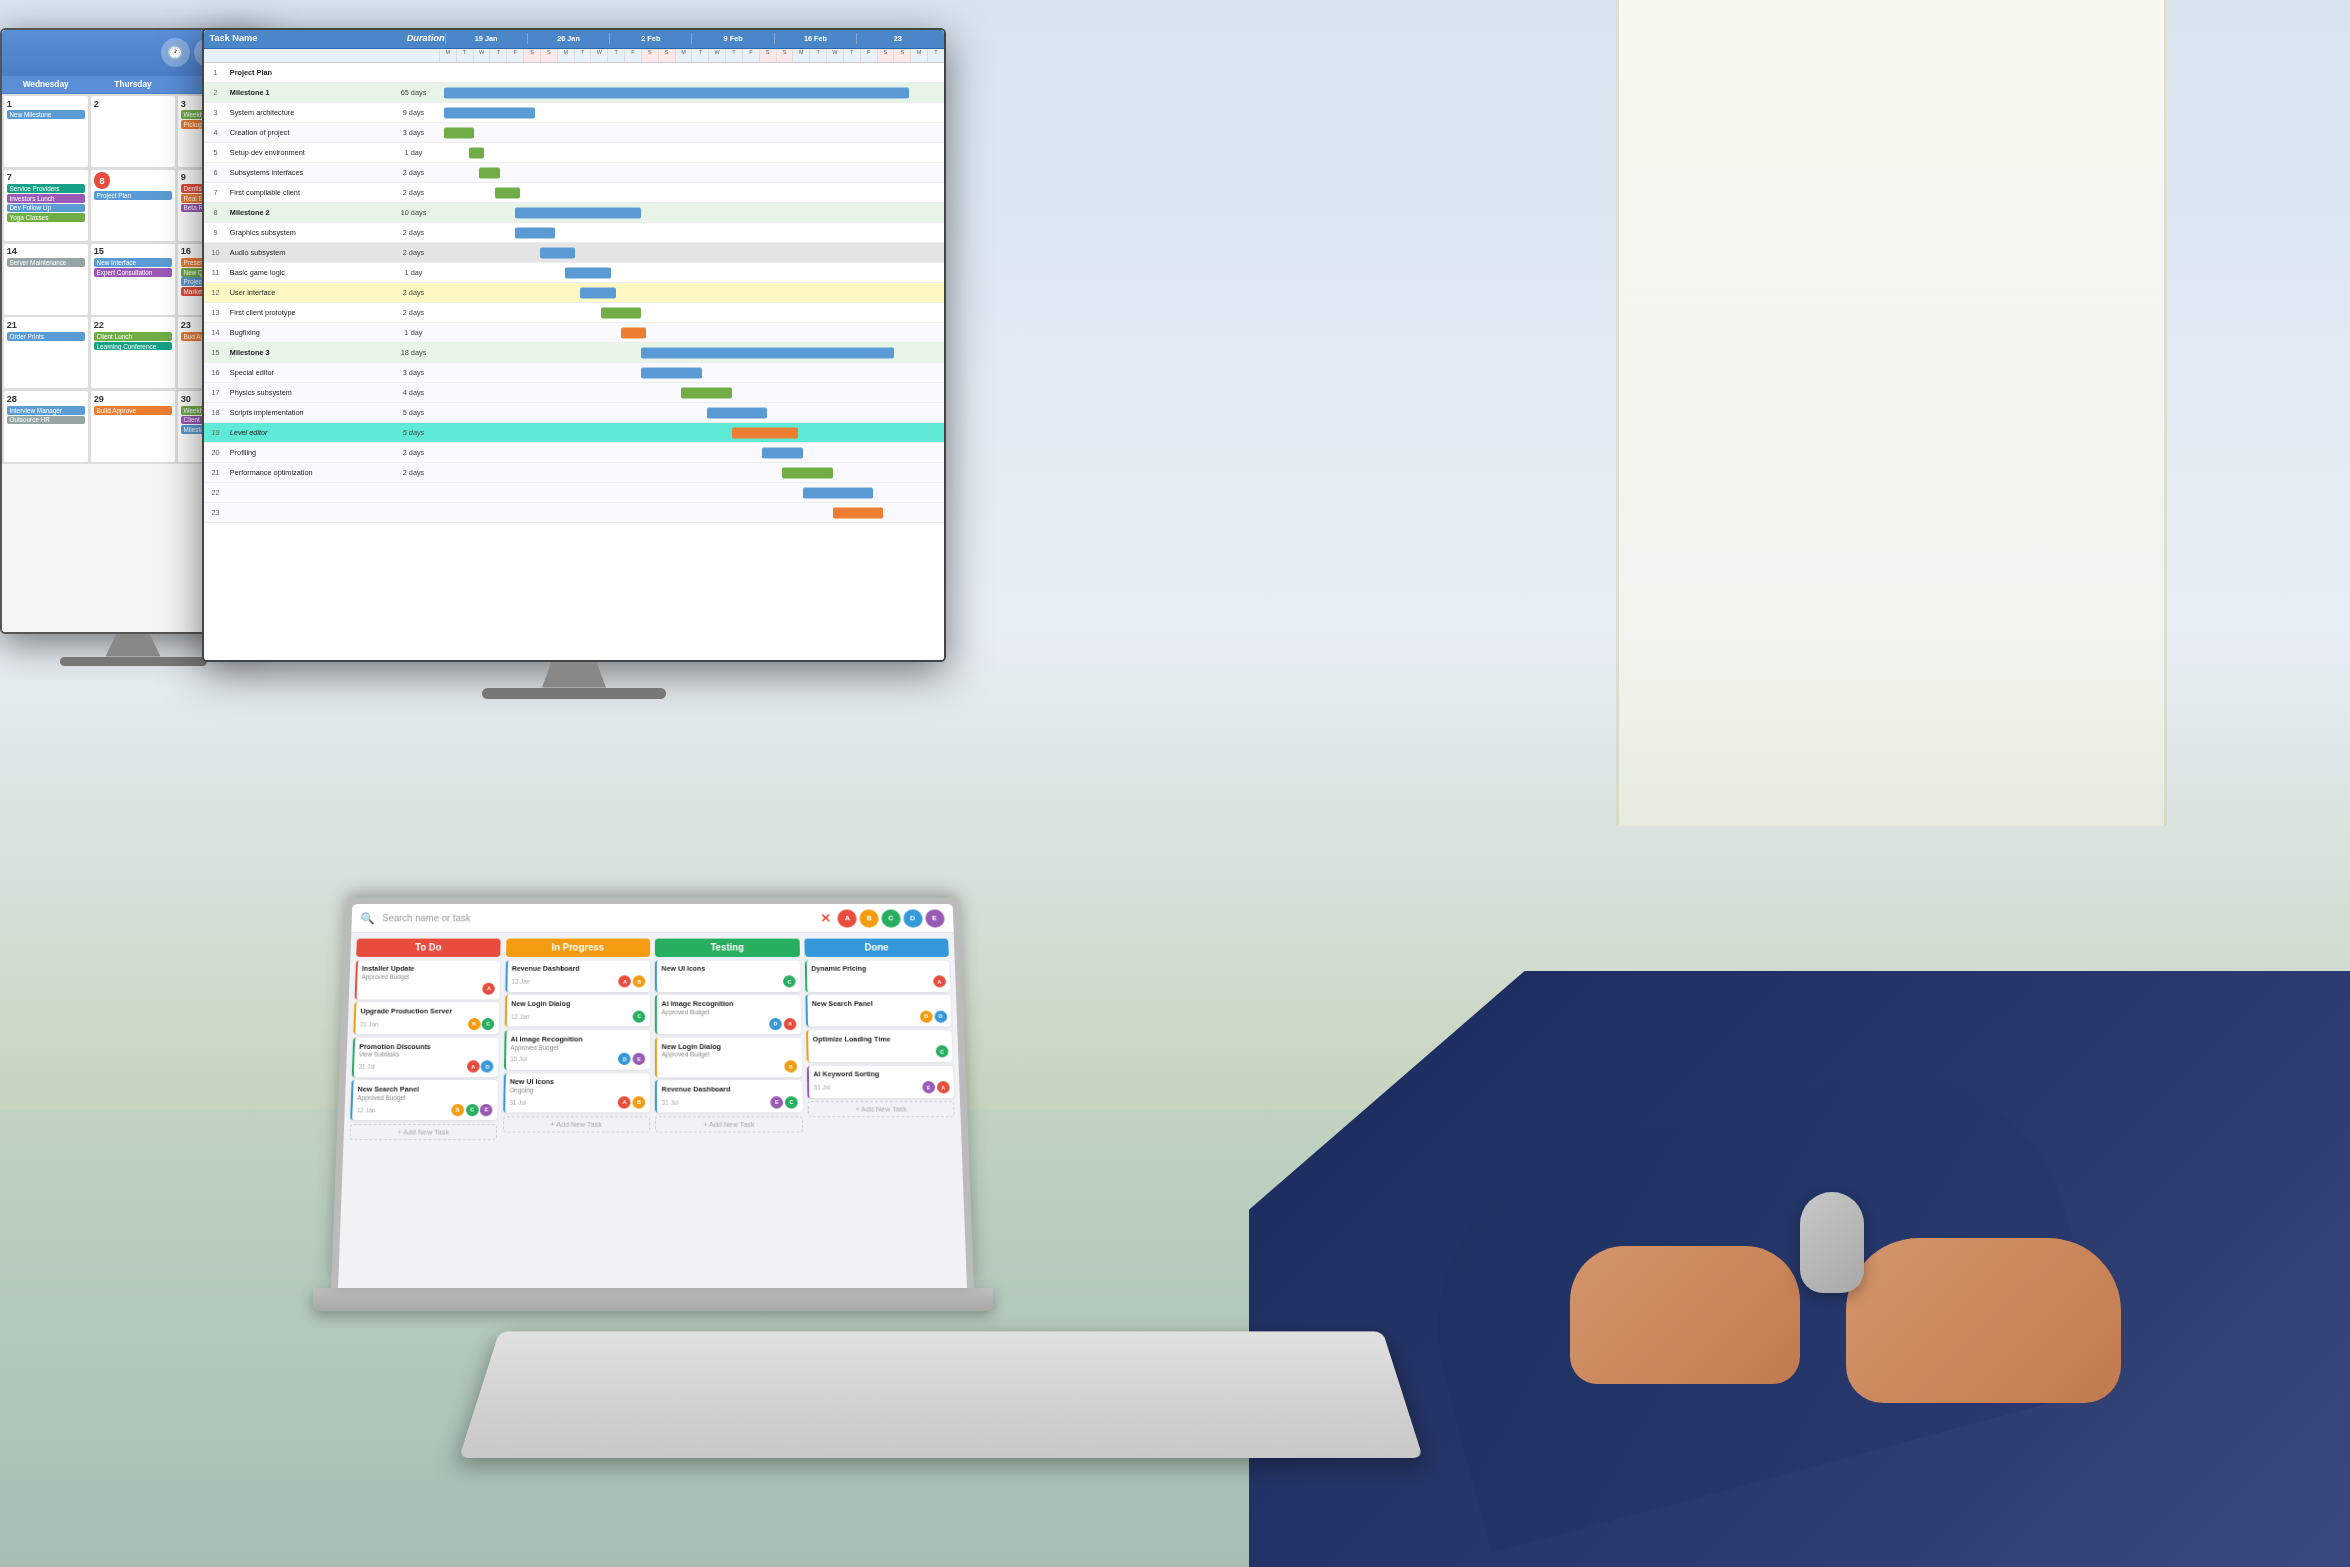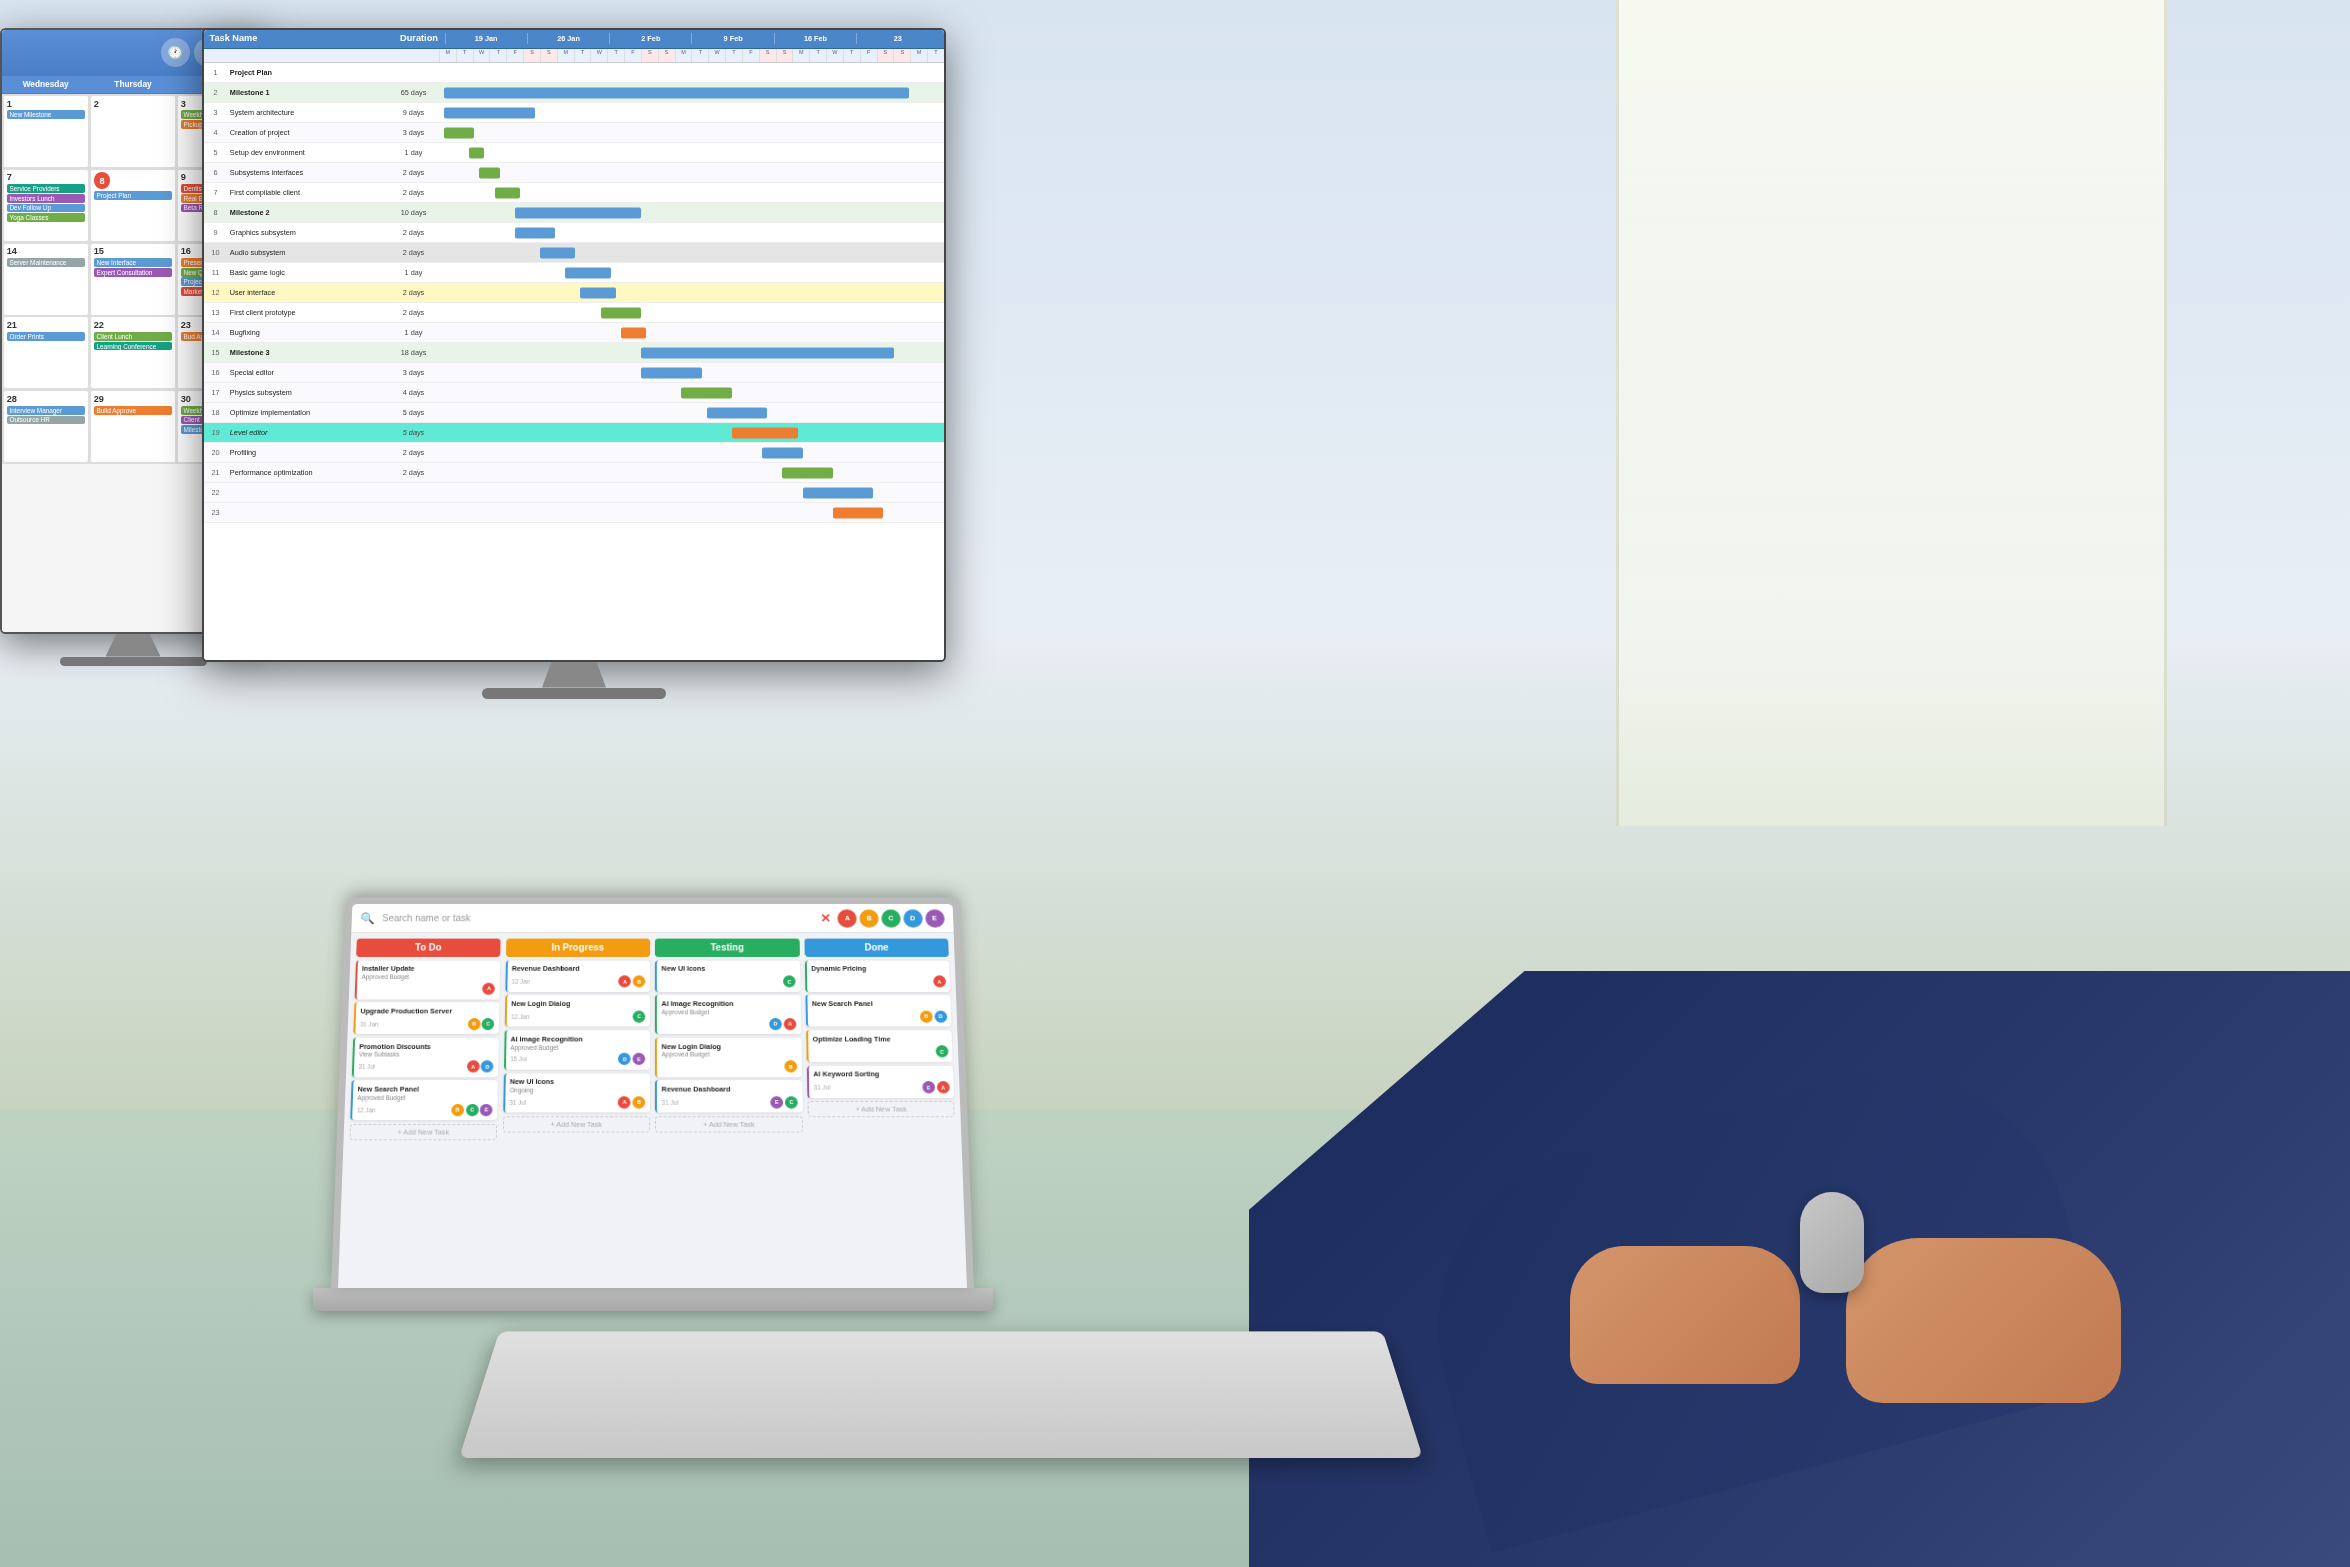--- a/index.html
+++ b/index.html
@@ -95,21 +95,21 @@
     .gantt-header {
       background: #4a86c8;
       color: white;
       padding: 3.7px 5.5px;
       font-weight: bold;
       font-size: 9.2px;
       display: flex;
       border-bottom: 1.8px solid #2a66a8;
     }
     .gantt-col-name { width: 184px; flex-shrink: 0; }
-    .gantt-col-dur { width: 51px; flex-shrink: 0; text-align: center; }
+    .gantt-col-dur { width: 51px; flex-shrink: 0; text-align: right; font-style: italic; }
     .gantt-col-chart { flex: 1; }
 
     .gantt-row {
       display: flex;
       align-items: center;
       border-bottom: 0.9px solid #eee;
       height: 20px;
     }
     .gantt-row:nth-child(even) { background: #fafafe; }
     .gantt-row-num { width: 23px; text-align: center; font-size: 7.3px; color: #666; flex-shrink: 0; }
@@ -660,21 +660,21 @@
           <div class="gantt-row-num">17</div>
           <div class="gantt-row-name">Physics subsystem</div>
           <div class="gantt-row-dur">4 days</div>
           <div class="gantt-row-chart">
             <div class="gantt-bar bar-green" style="left:48%; width:10%;"></div>
           </div>
         </div>
 
         <div class="gantt-row">
           <div class="gantt-row-num">18</div>
-          <div class="gantt-row-name">Optimize implementation</div>
+          <div class="gantt-row-name">Scripts implementation</div>
           <div class="gantt-row-dur">5 days</div>
           <div class="gantt-row-chart">
             <div class="gantt-bar bar-blue" style="left:53%; width:12%;"></div>
           </div>
         </div>
 
         <div class="gantt-row" style="background:#5eead4;font-style:italic;">
           <div class="gantt-row-num">19</div>
           <div class="gantt-row-name">Level editor</div>
           <div class="gantt-row-dur">5 days</div>

